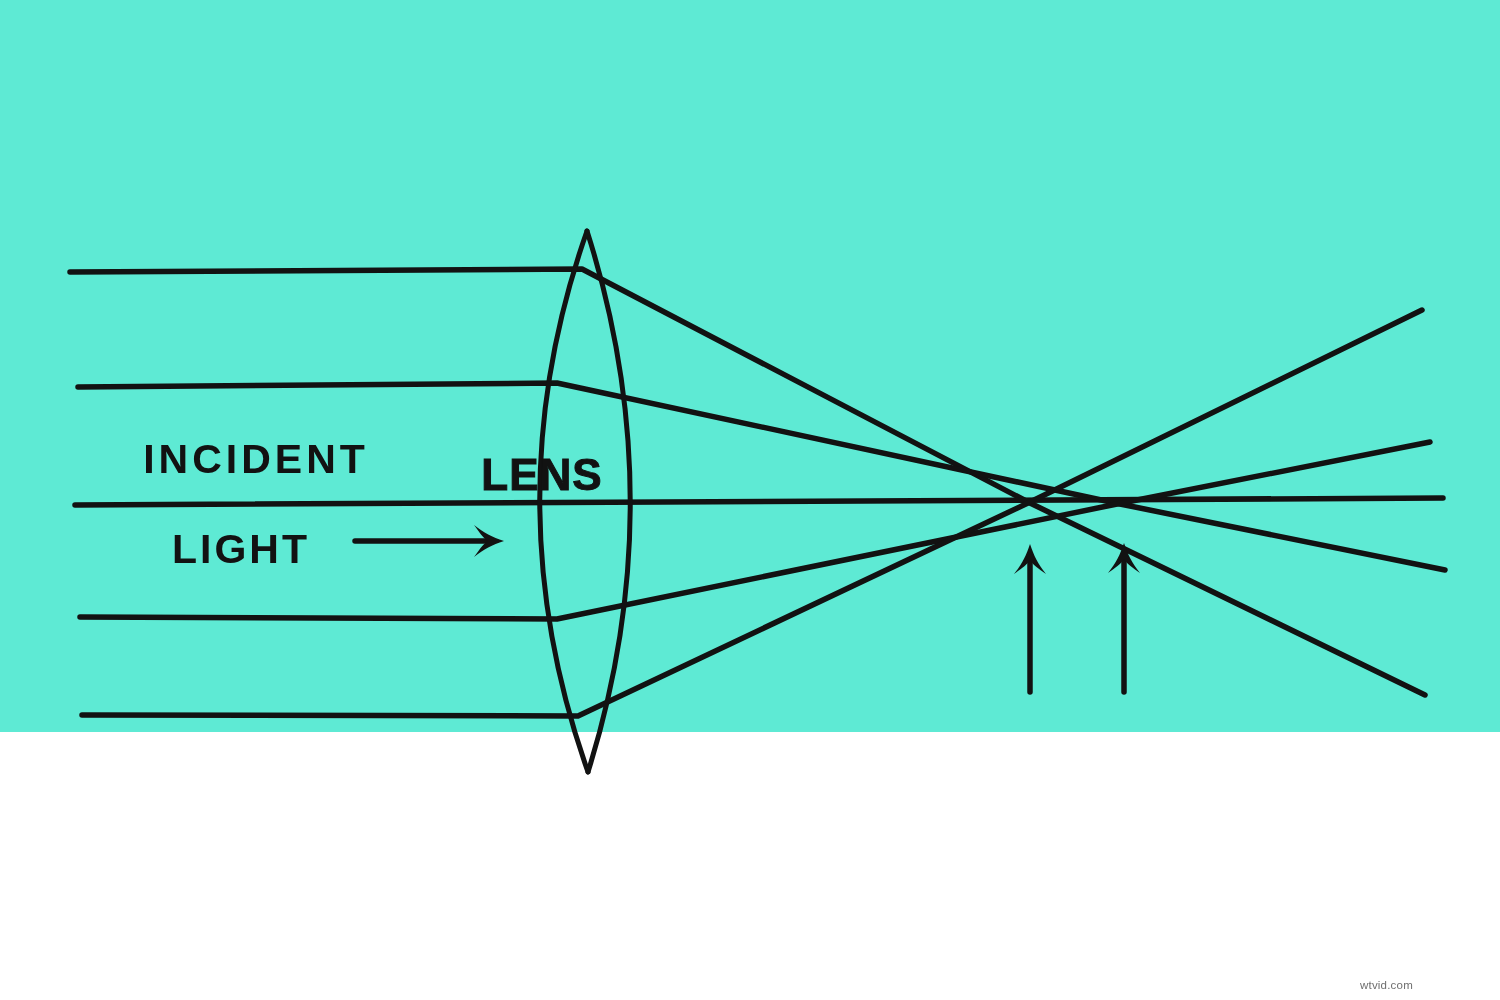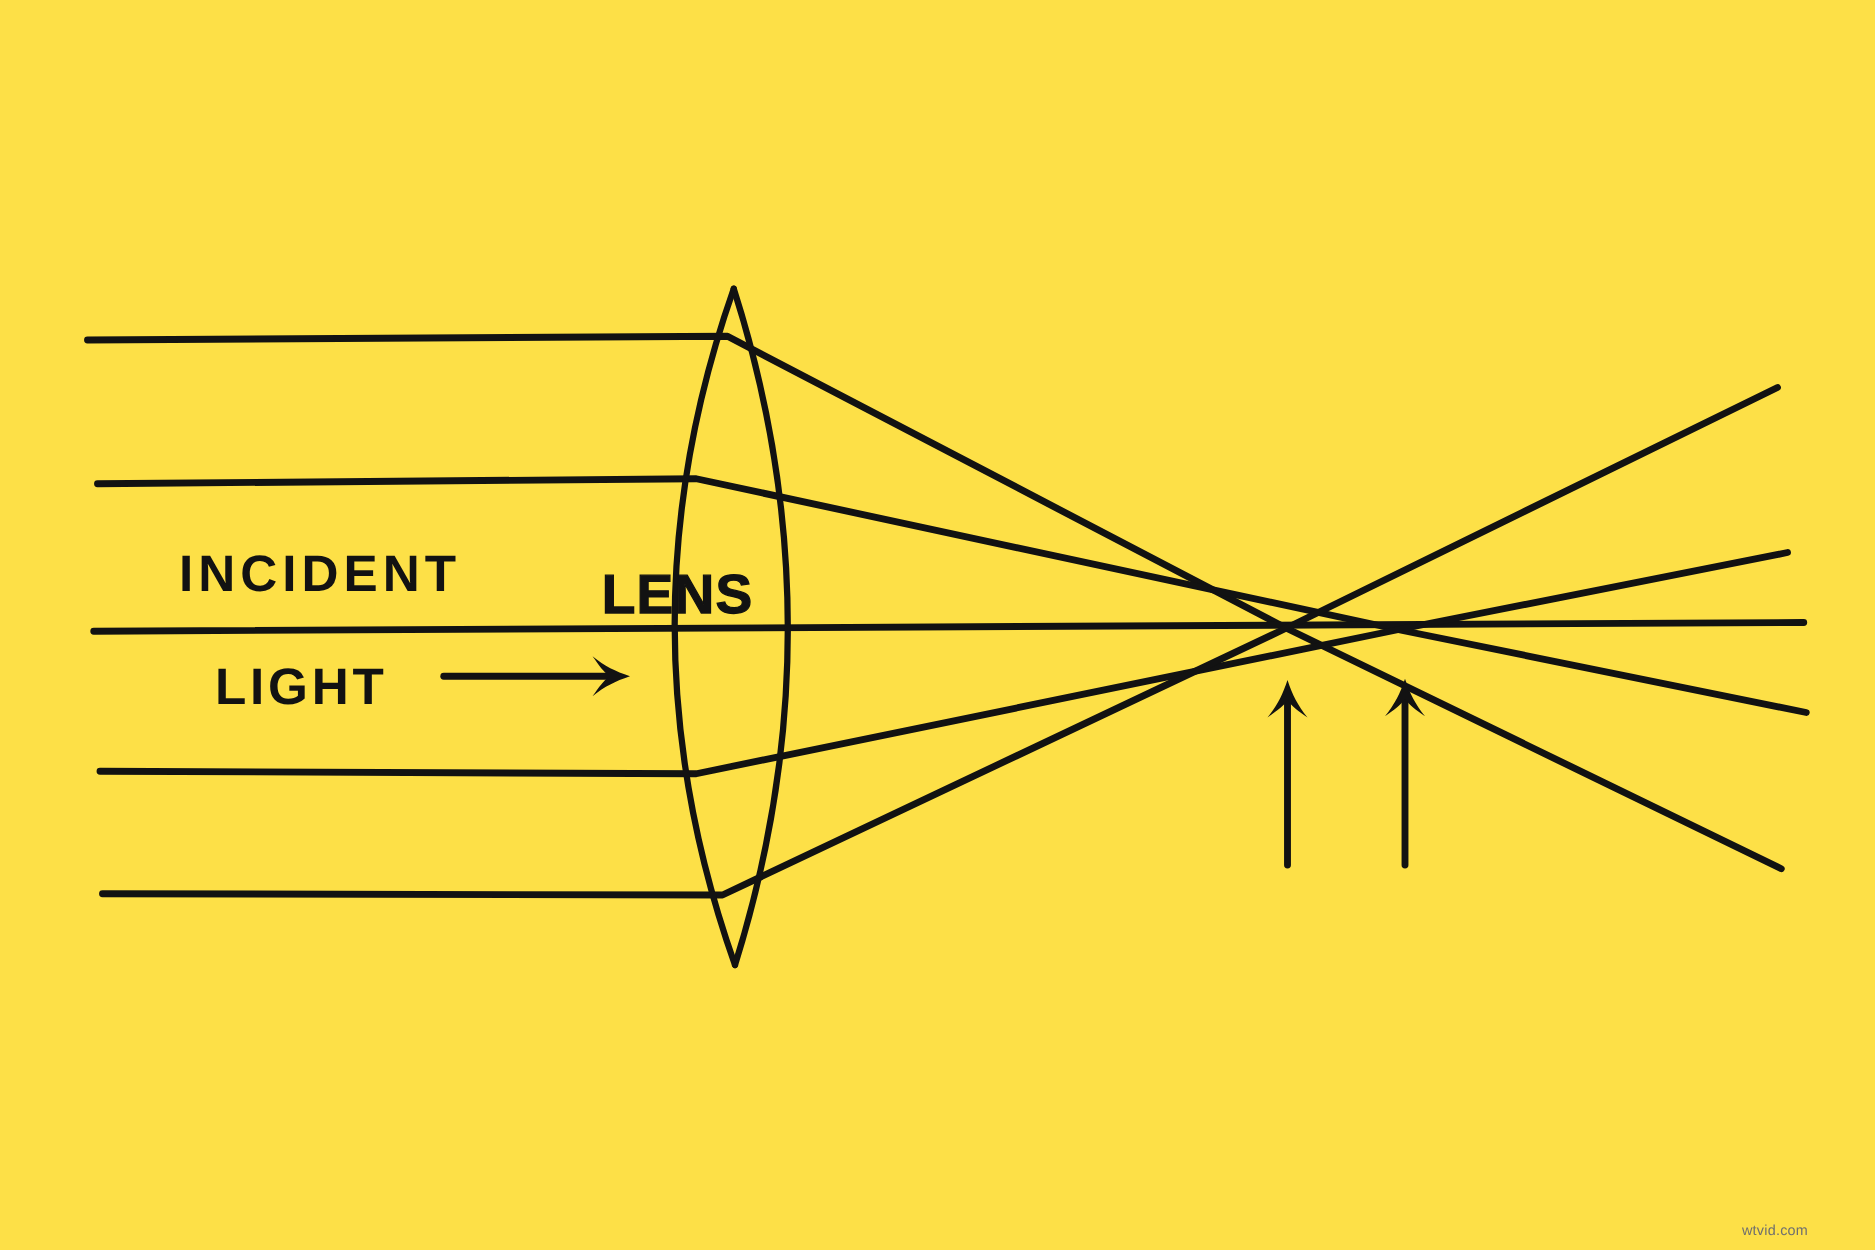--- a/index.html
+++ b/index.html
@@ -7,22 +7,22 @@
     padding: 0;
     background: #ffffff;
     width: 1500px;
     height: 1000px;
     overflow: hidden;
     font-family: "Liberation Sans", sans-serif;
   }
   .stage {
     position: relative;
     width: 1500px;
-    height: 1000px;
-    background: #fde047;
+    height: 732px;
+    background: #5eead4;
   }
   svg.diagram {
     position: absolute;
     left: 0;
     top: 0;
     display: block;
   }
   text.diagram-label {
     font-family: "Liberation Sans", sans-serif;
     font-weight: 700;
@@ -41,21 +41,21 @@
     letter-spacing: 1px;
     paint-order: stroke;
     stroke: #121212;
     stroke-width: 1px;
   }
   .watermark {
     position: absolute;
     left: 1360px;
     top: 979px;
     width: 120px;
-    text-align: center;
+    text-align: left;
     font-size: 11.5px;
     color: #6f6f6f;
     letter-spacing: 0.2px;
   }
 </style>
 </head>
 <body>
 
 <div class="stage">
   <svg class="diagram" id="diagram-svg" width="1500" height="1000" viewBox="0 0 1500 1000">

